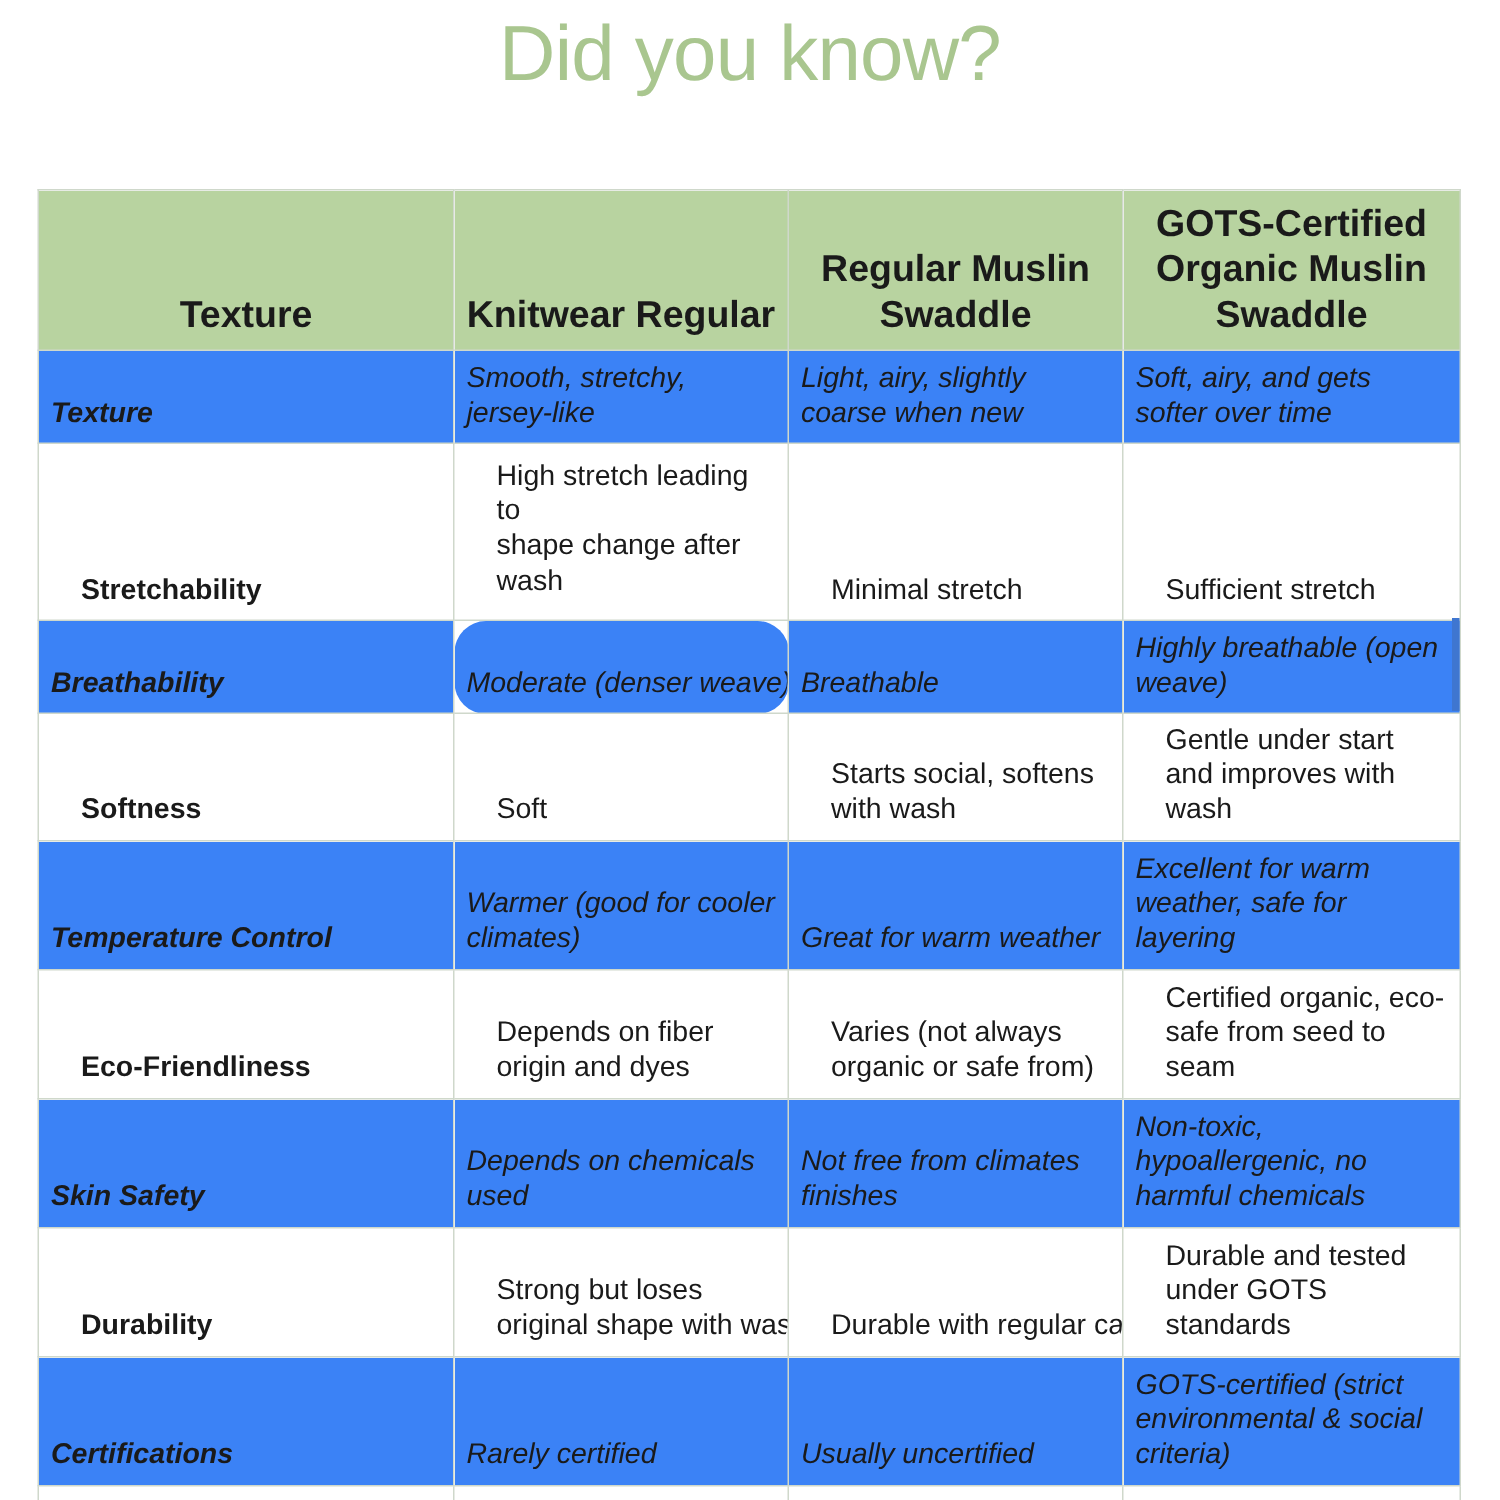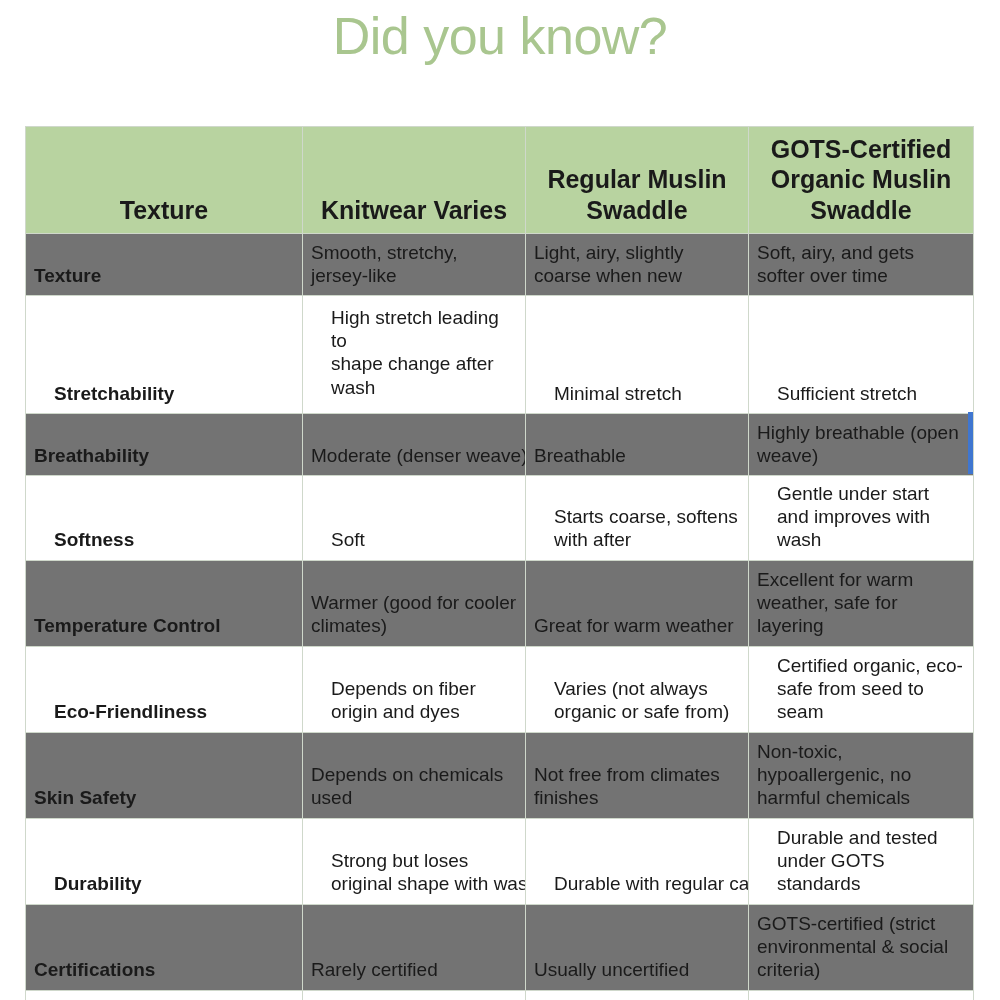--- a/index.html
+++ b/index.html
@@ -61,37 +61,39 @@
     font-weight: bold;
     font-size: 25px;
     height: 92px;
     vertical-align: bottom;
     white-space: normal;
   }
   table.compare thead th.feature-head {
     vertical-align: bottom;
   }
   tbody tr.shade td {
-    background: #737373;
+    background: #3b82f6;
+    font-style: italic;
   }
   tbody tr.plain td {
     background: #ffffff;
     padding-left: 28px;
   }
   tbody td.feature {
     font-weight: bold;
     vertical-align: bottom;
     margin-left: 32px;
   }
   tbody td.cell {
     white-space: normal;
     vertical-align: bottom;
   }
   tbody td.nowrap {
     white-space: nowrap;
+    border-radius: 21px;
   }
   .scroll-marker {
     position: absolute;
     right: 0px;
     top: 286px;
     width: 5px;
     height: 62px;
     background: #3f76d0;
   }
 </style>
@@ -106,21 +108,21 @@
     <table class="compare">
       <colgroup>
         <col class="c0">
           <col class="c1">
           <col class="c2">
           <col class="c3">
       </colgroup>
       <thead>
         <tr>
           <th class="feature-head">Texture</th>
-          <th>Knitwear Varies</th>
+          <th>Knitwear Regular</th>
           <th>Regular Muslin Swaddle</th>
           <th>GOTS-Certified Organic Muslin Swaddle</th>
         </tr>
       </thead>
       <tbody>
 
         <tr class="shade" style="height:62px">
           <td class="feature">Texture</td>
           <td class="cell">Smooth, stretchy, jersey-like</td>
           <td class="cell">Light, airy, slightly coarse when new</td>
@@ -137,21 +139,21 @@
         <tr class="shade" style="height:62px">
           <td class="feature">Breathability</td>
           <td class="cell nowrap">Moderate (denser weave)</td>
           <td class="cell">Breathable</td>
           <td class="cell">Highly breathable (open weave)</td>
         </tr>
 
         <tr class="plain" style="height:62px">
           <td class="feature">Softness</td>
           <td class="cell">Soft</td>
-          <td class="cell">Starts coarse, softens with after</td>
+          <td class="cell">Starts social, softens with wash</td>
           <td class="cell">Gentle under start and improves with wash</td>
         </tr>
 
         <tr class="shade" style="height:86px">
           <td class="feature">Temperature Control</td>
           <td class="cell">Warmer (good for cooler climates)</td>
           <td class="cell">Great for warm weather</td>
           <td class="cell">Excellent for warm weather, safe for layering</td>
         </tr>
 

